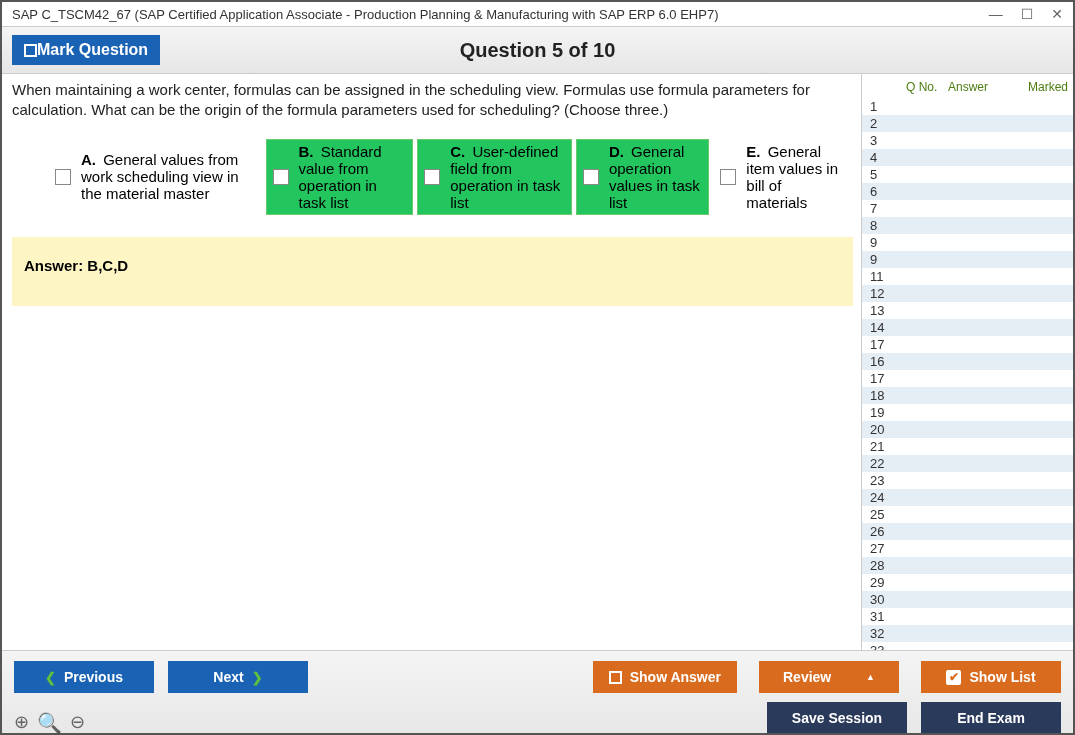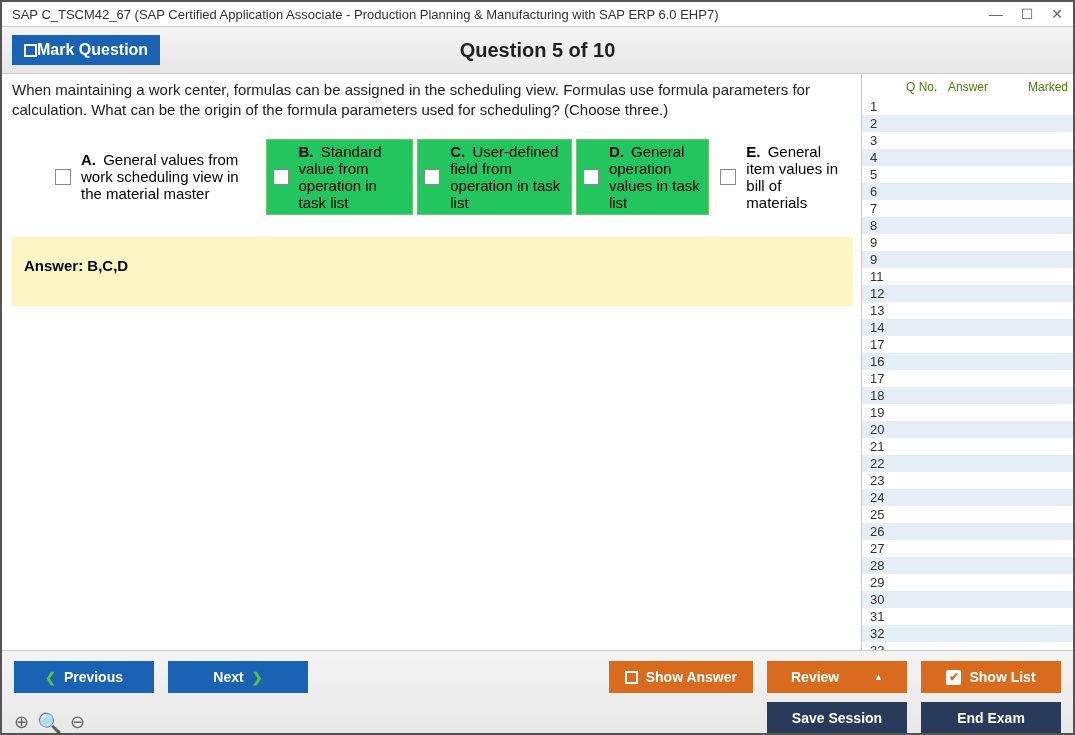--- a/index.html
+++ b/index.html
@@ -31,21 +31,21 @@
 .side-head .c3 { flex: 1; }
 .side-body { flex: 1; overflow-y: scroll; font-size: 13px; }
 .side-row { padding: 0 8px; line-height: 17px; color: #333; }
 .side-row.even { background: #e5edf5; }
 
 .bottom { background: linear-gradient(#f4f4f4,#e6e6e6); border-top: 1px solid #ccc; padding: 10px 12px 8px 12px; }
 .btn-row { display: flex; align-items: center; gap: 14px; }
 .spacer { flex: 1; }
 .btn { border: none; color: #fff; font-weight: bold; font-size: 14px; padding: 8px 16px; display: flex; align-items: center; gap: 8px; cursor: pointer; min-width: 140px; justify-content: center; }
 .btn-blue { background: #1a62b3; }
-.btn-orange { background: #d96b1e; }
+.btn-orange { background: #d96b1e; margin-left: 8px; }
 .btn-dark { background: #2a3a5a; }
 .btn .chev { font-size: 13px; font-weight: bold; }
 .btn .box { width: 13px; height: 13px; border: 2px solid #fff; }
 .btn .check { width: 15px; height: 15px; background: #fff; color: #d96b1e; font-size: 12px; text-align: center; line-height: 15px; border-radius: 2px; }
 .btn-review { justify-content: space-between; padding: 8px 24px; }
 .btn-review .tri { font-size: 9px; }
 .zoom-row { display: flex; gap: 8px; margin-top: 10px; color: #666; font-size: 18px; }
 .zoom-row span { cursor: pointer; }
 
 

